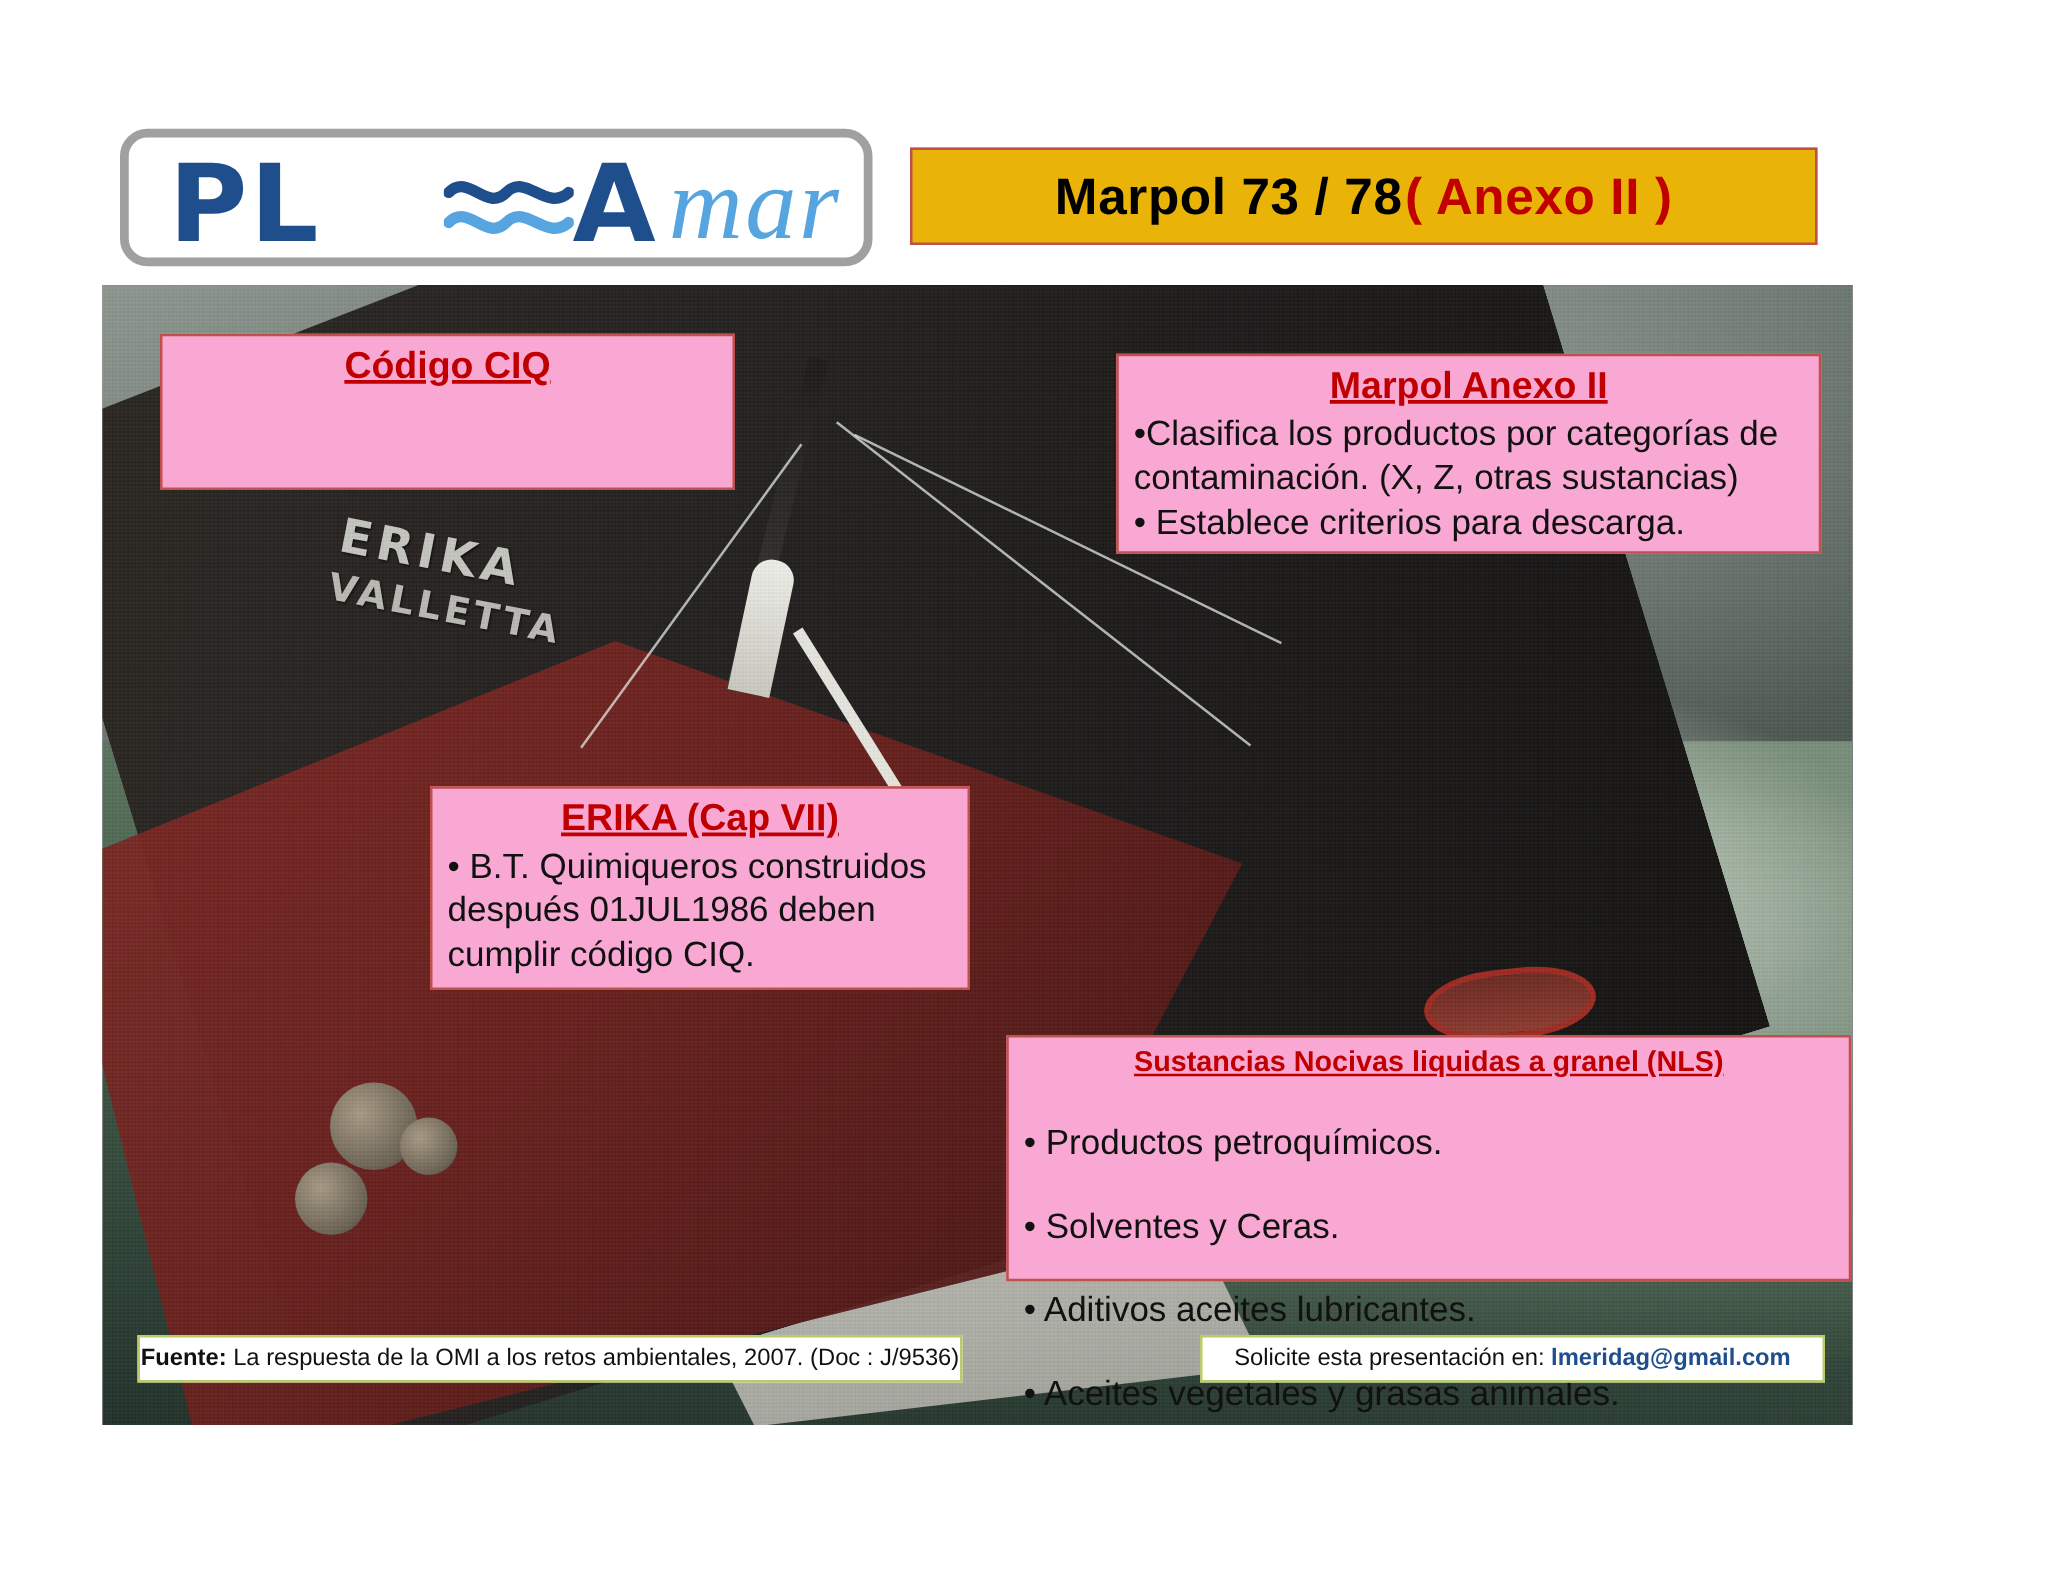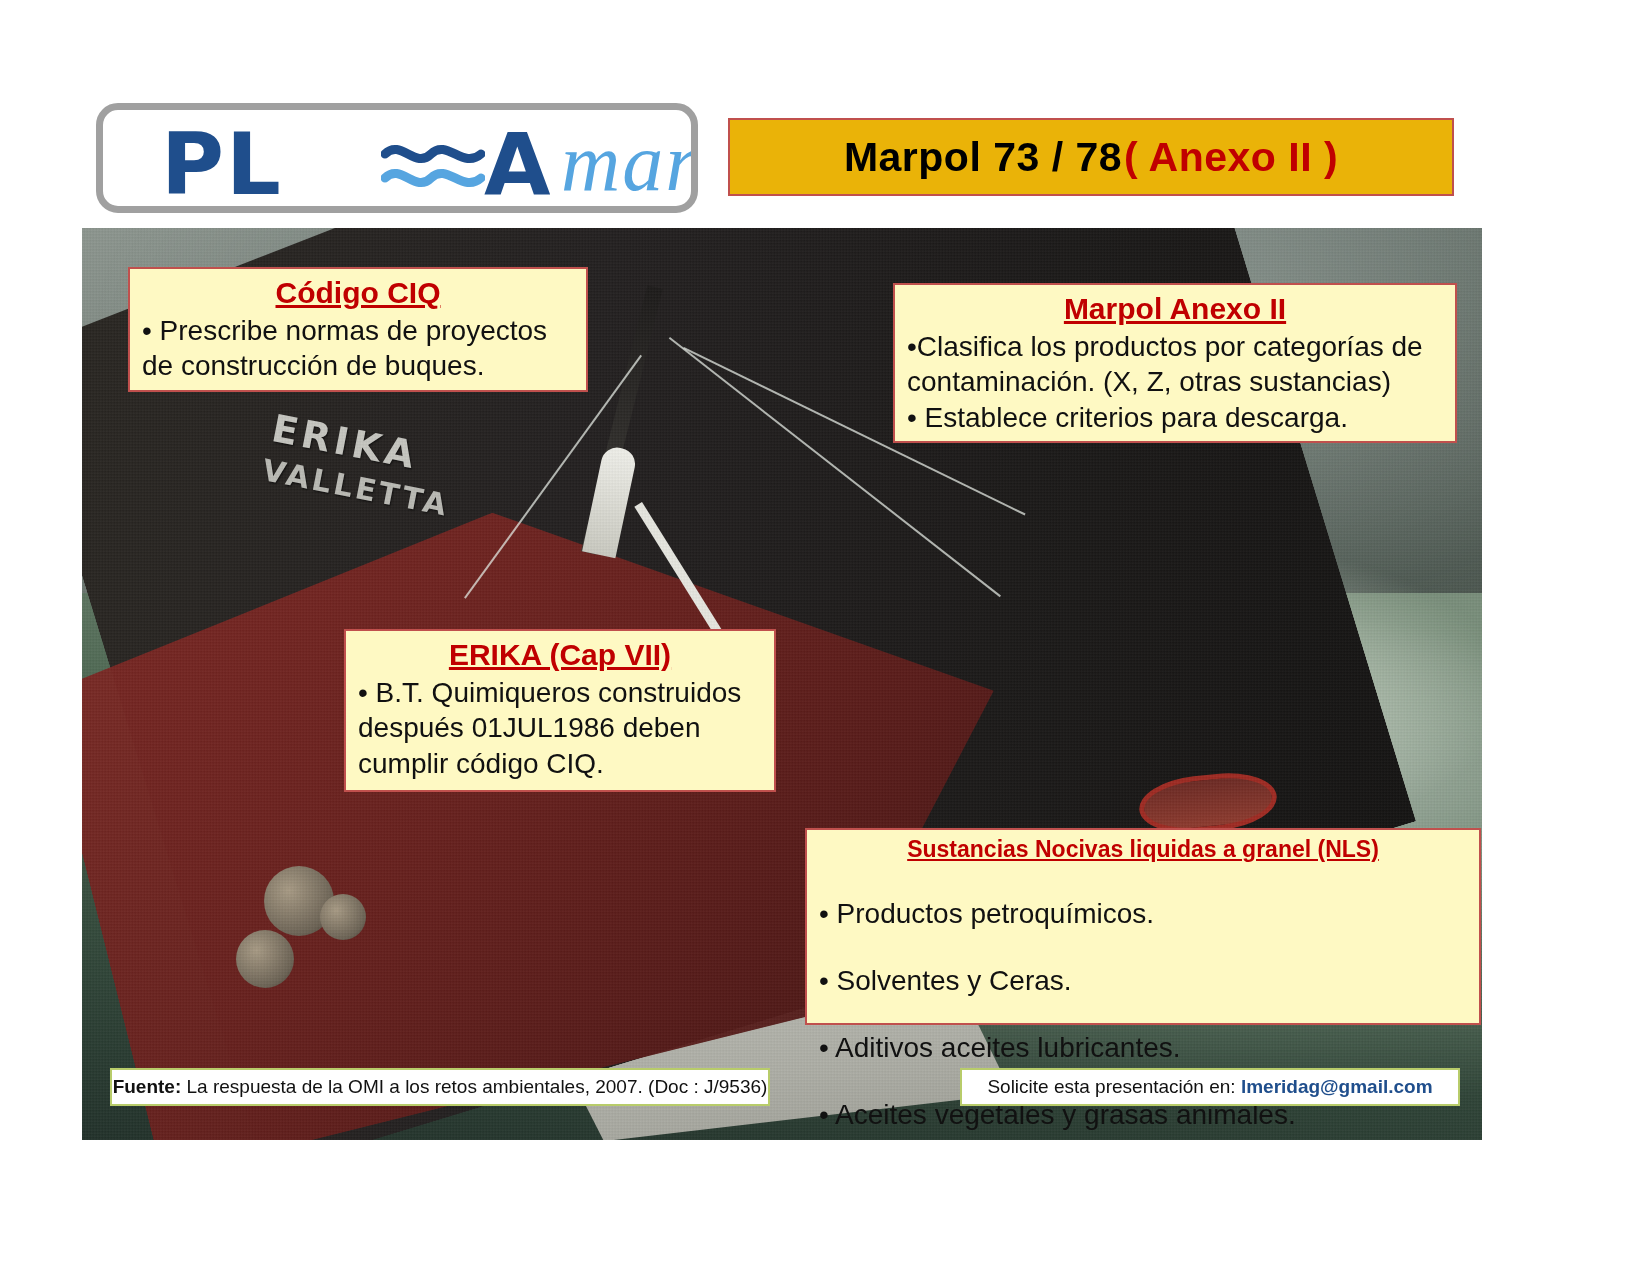--- a/index.html
+++ b/index.html
@@ -31,21 +31,20 @@
     width: 602px;
     height: 110px;
     border: 7px solid #a0a0a0;
     border-radius: 22px;
     background: #ffffff;
     box-sizing: border-box;
     display: flex;
     align-items: center;
     justify-content: center;
     overflow: hidden;
-    padding-left: 26px;
   }
   #logo-inner {
     position: relative;
     width: 100%;
     height: 100%;
   }
   .logo-text {
     position: absolute;
     font-family: "DejaVu Sans", sans-serif;
     font-weight: bold;
@@ -259,21 +258,21 @@
   }
   #photo .prop {
     position: absolute;
     border-radius: 50%;
     background: radial-gradient(circle at 35% 35%, #a79a84, #6b6254 70%, #3d382f 100%);
   }
 
   
   .callout {
     position: absolute;
-    background: #fef9c3;
+    background: #f9a8d4;
     border: 2px solid #c0504d;
     box-sizing: border-box;
     padding: 6px 12px 10px 12px;
   }
   .callout .c-title {
     text-align: center;
     font-weight: bold;
     color: #c00000;
     text-decoration: underline;
     font-size: 30px;
@@ -369,21 +368,20 @@
   <div class="lifeboat"></div>
 
   <div class="ship-name">ERIKA</div>
   <div class="ship-port">VALLETTA</div>
 
   <div class="grain"></div>
 </div>
 
 <div class="callout" id="box-ciq">
   <div class="c-title">Código CIQ</div>
-  <div class="c-para">• Prescribe normas de proyectos de construcción de buques.</div>
 </div>
 
 <div class="callout" id="box-anexo">
   <div class="c-title"> Marpol Anexo II</div>
   <div class="c-para">•Clasifica los productos por categorías de contaminación. (X, Z, otras sustancias)</div>
   <div class="c-para">• Establece criterios para descarga.</div>
 </div>
 
 <div class="callout" id="box-solas">
   <div class="c-title">ERIKA (Cap VII)</div>

